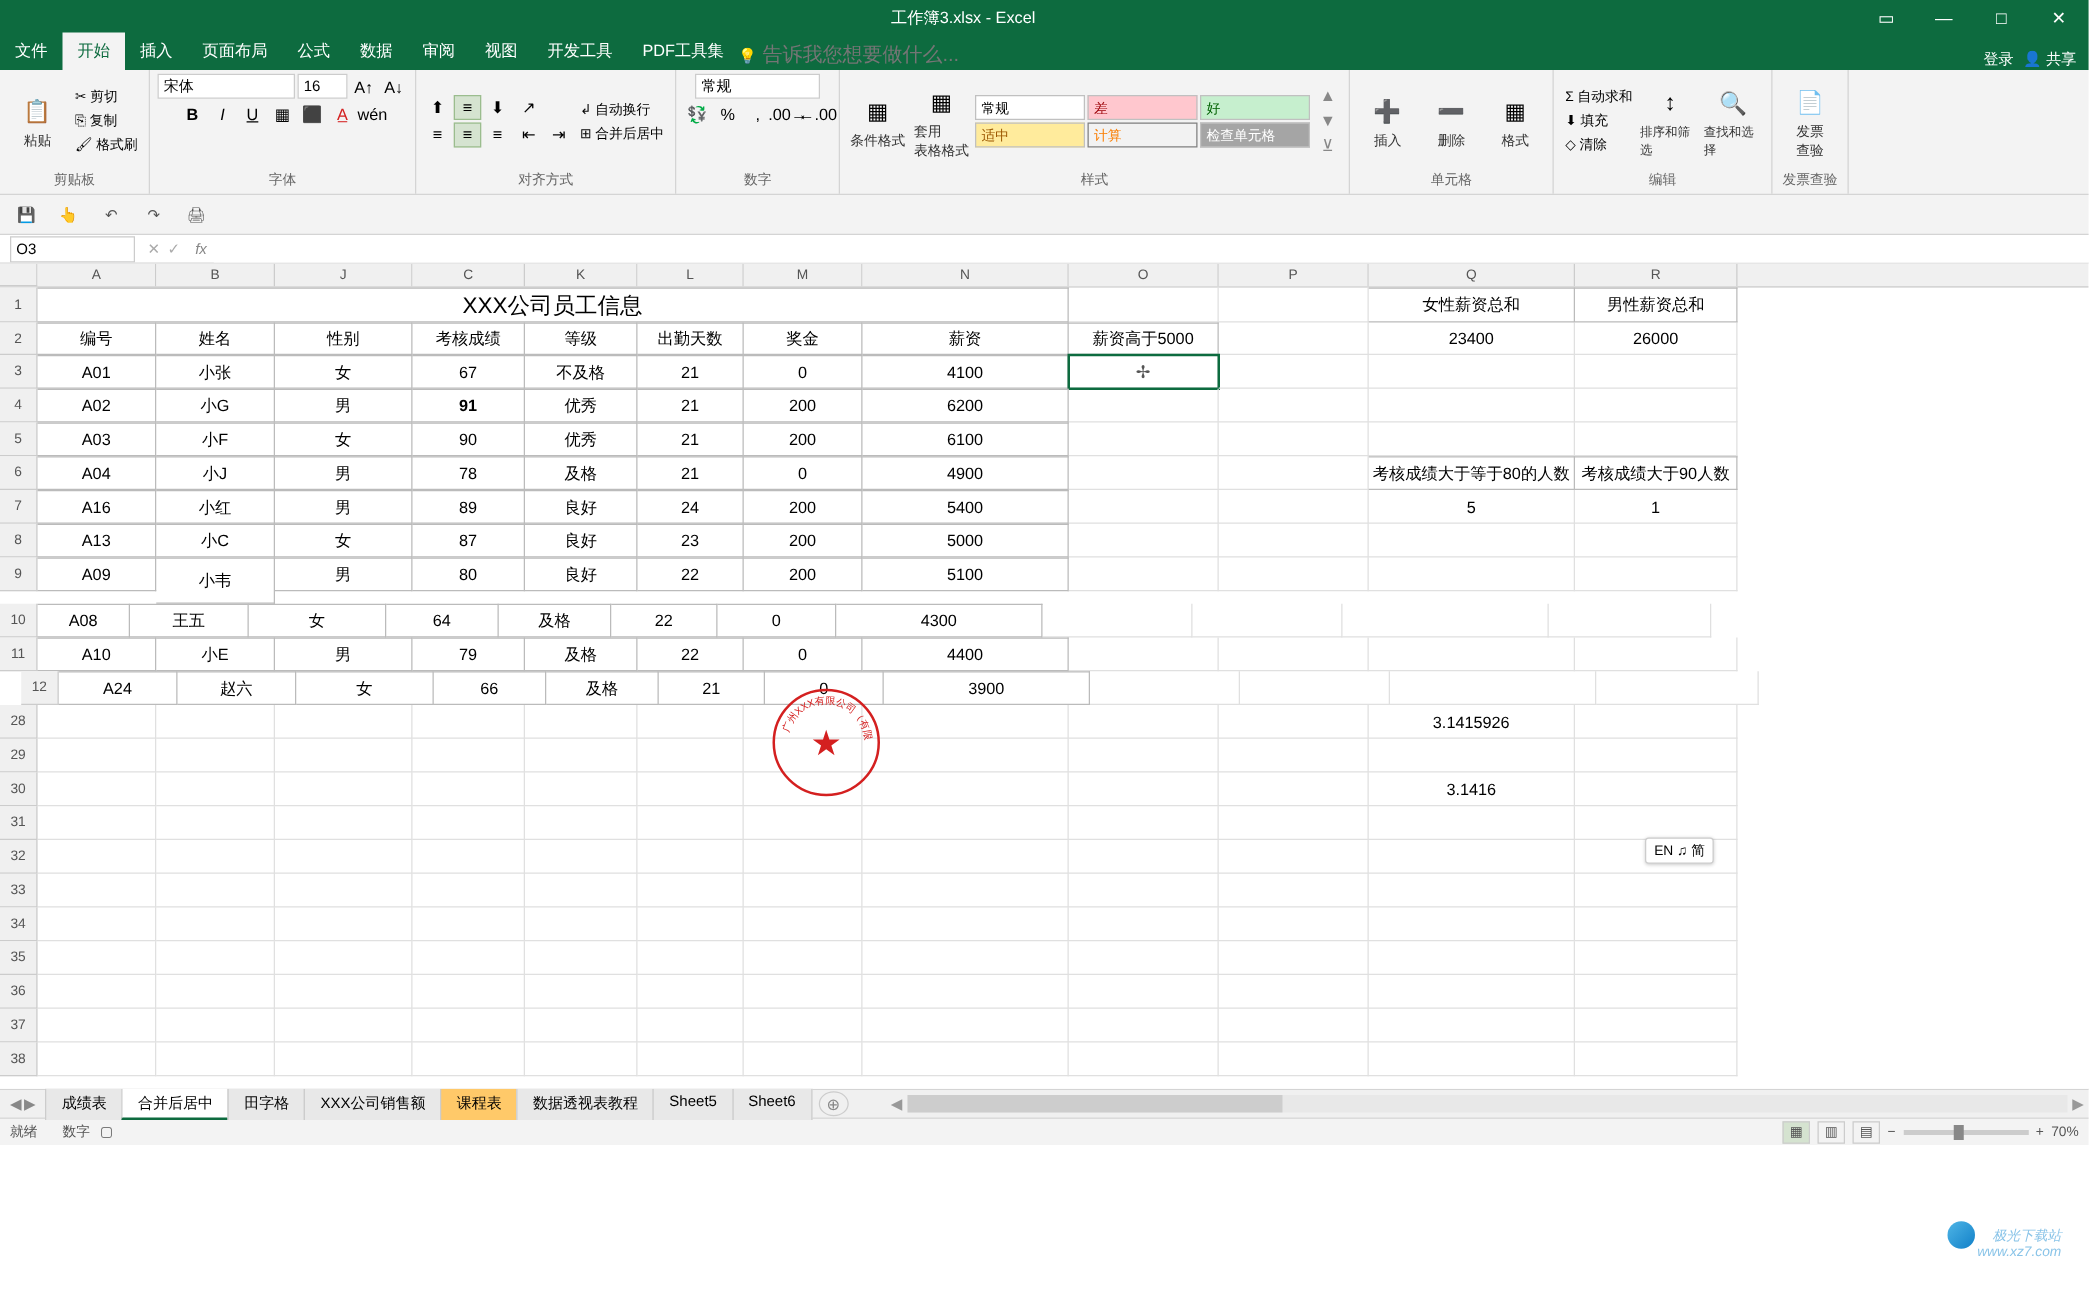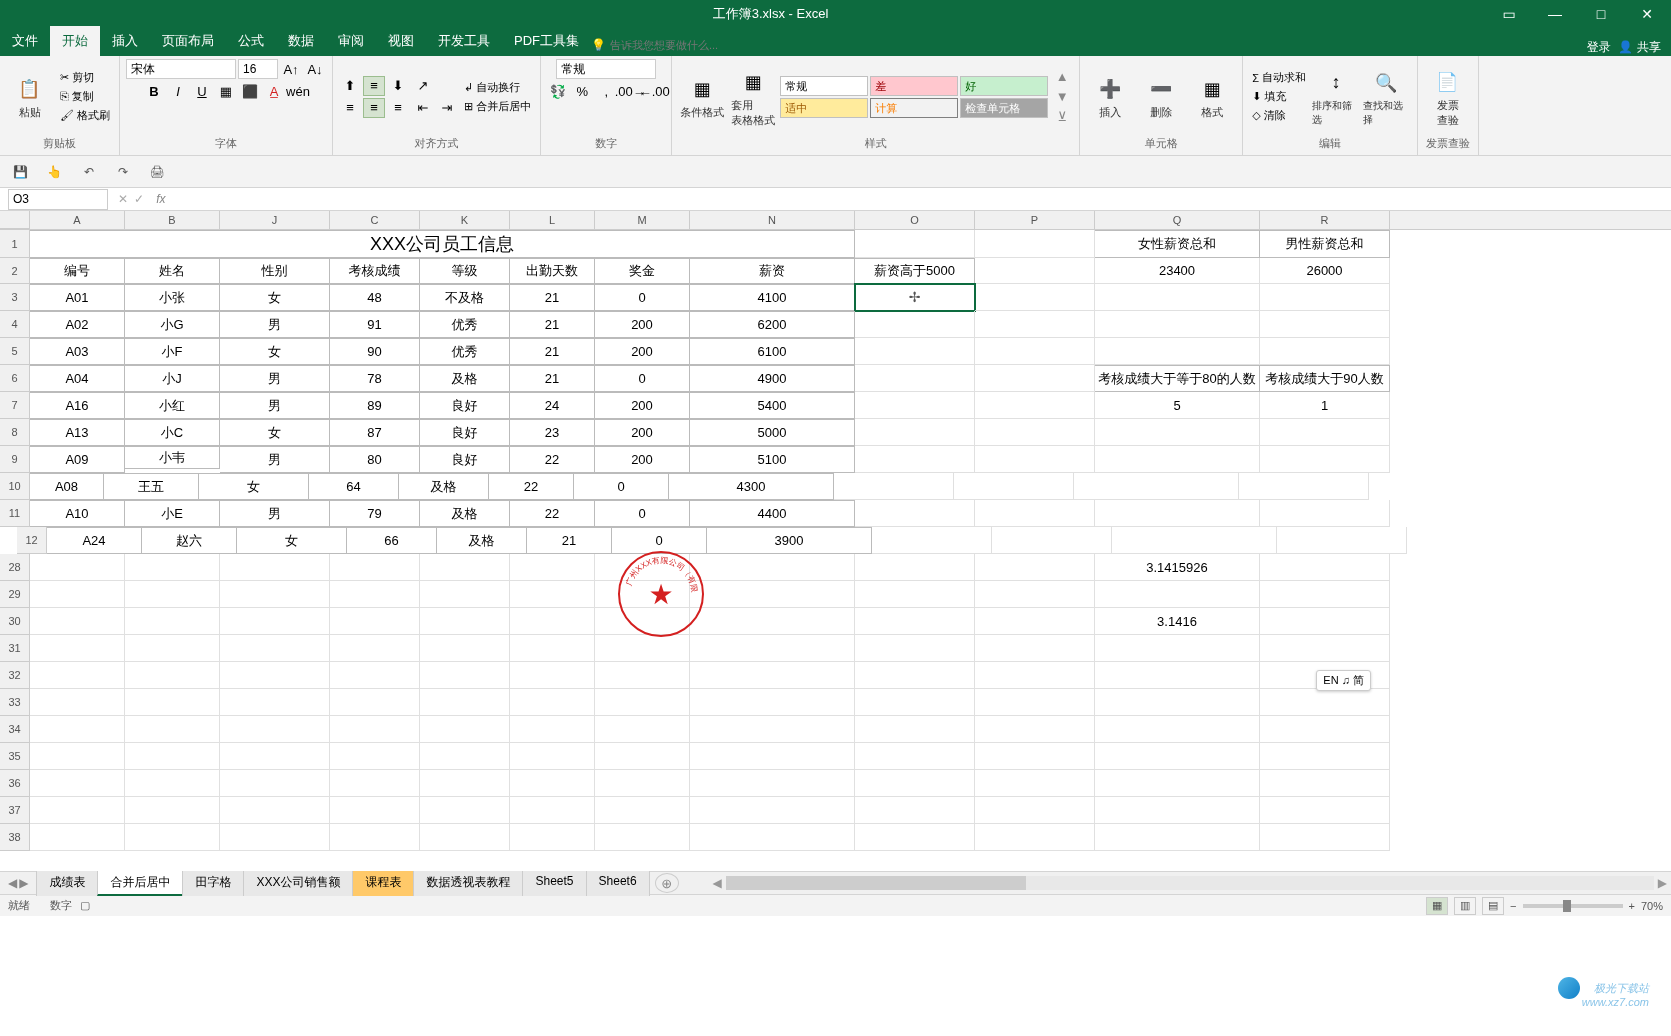--- a/index.html
+++ b/index.html
@@ -6,21 +6,21 @@
 body{background:#fff;width:1671px;height:1036px;overflow:hidden;font-size:12px;}
 .titlebar{height:28px;background:#0d6b3f;display:flex;align-items:center;color:#fff;}
 .titlebar-left{width:50px;}
 .titlebar-center{flex:1;text-align:center;font-size:13px;}
 .titlebar-right{display:flex;align-items:center;gap:10px;padding-right:6px;}
 .winbtn{width:36px;height:24px;display:flex;align-items:center;justify-content:center;cursor:pointer;font-size:14px;}
 .menubar{height:28px;background:#0d6b3f;display:flex;align-items:flex-end;color:#fff;}
 .tab{padding:6px 12px;color:#fff;font-size:13px;cursor:pointer;}
 .tab.active{background:#f3f3f3;color:#0d6b3f;}
 .menuspacer{flex:1;}
-.tellme{height:22px;background:transparent;border:none;color:#7dd3fc;font-size:11px;width:200px;}
+.tellme{height:22px;background:transparent;border:none;color:#7dd3fc;font-size:16px;width:200px;}
 .tellme-wrap{display:flex;align-items:center;gap:4px;color:#bbb;}
 .login-share{display:flex;gap:8px;padding-right:10px;align-items:center;font-size:12px;}
 .ribbon{height:100px;background:#f3f3f3;border-bottom:1px solid #d4d4d4;display:flex;}
 .ribbon-group{border-right:1px solid #d4d4d4;display:flex;flex-direction:column;padding:3px 6px 2px;}
 .ribbon-body{flex:1;display:flex;align-items:center;gap:3px;}
 .ribbon-label{text-align:center;font-size:11px;color:#666;padding:2px 0;}
 .bigbtn{display:flex;flex-direction:column;align-items:center;justify-content:center;width:48px;cursor:pointer;}
 .bigbtn .icon{width:32px;height:32px;display:flex;align-items:center;justify-content:center;font-size:18px;}
 .bigbtn .lbl{font-size:11px;color:#333;}
 .smbtn{display:flex;align-items:center;gap:3px;cursor:pointer;font-size:11px;padding:1px 3px;}
@@ -365,38 +365,38 @@
         <div class="cell hdr" style="width: 120px; height: 26px;">薪资高于5000</div>
         <div class="cell " style="width: 120px; height: 26px;"></div>
         <div class="cell " style="width: 165px; height: 26px;">23400</div>
         <div class="cell " style="width: 130px; height: 26px;">26000</div>
       </div>
       <div class="rowwrap">
         <div class="rh" style="height: 27px;">3</div>
         <div class="cell hdr" style="width: 95px; height: 27px;">A01</div>
         <div class="cell hdr" style="width: 95px; height: 27px;">小张</div>
         <div class="cell hdr" style="width: 110px; height: 27px;">女</div>
-        <div class="cell hdr" style="width: 90px; height: 27px;">48</div>
+        <div class="cell hdr" style="width: 90px; height: 27px;">67</div>
         <div class="cell hdr" style="width: 90px; height: 27px;">不及格</div>
         <div class="cell hdr" style="width: 85px; height: 27px;">21</div>
         <div class="cell hdr" style="width: 95px; height: 27px;">0</div>
         <div class="cell hdr" style="width: 165px; height: 27px;">4100</div>
         <div class="cell active-cell" style="width: 120px; height: 27px;">
           <span style="font-size:14px;color:#555">✢</span>
         </div>
         <div class="cell " style="width: 120px; height: 27px;"></div>
         <div class="cell " style="width: 165px; height: 27px;"></div>
         <div class="cell " style="width: 130px; height: 27px;"></div>
       </div>
       <div class="rowwrap">
         <div class="rh" style="height: 27px;">4</div>
         <div class="cell hdr" style="width: 95px; height: 27px;">A02</div>
         <div class="cell hdr" style="width: 95px; height: 27px;">小G</div>
         <div class="cell hdr" style="width: 110px; height: 27px;">男</div>
-        <div class="cell hdr" style="width: 90px; height: 27px;">91</div>
+        <div class="cell hdr" style="width: 90px; height: 27px; font-weight: bold;">91</div>
         <div class="cell hdr" style="width: 90px; height: 27px;">优秀</div>
         <div class="cell hdr" style="width: 85px; height: 27px;">21</div>
         <div class="cell hdr" style="width: 95px; height: 27px;">200</div>
         <div class="cell hdr" style="width: 165px; height: 27px;">6200</div>
         <div class="cell " style="width: 120px; height: 27px;"></div>
         <div class="cell " style="width: 120px; height: 27px;"></div>
         <div class="cell " style="width: 165px; height: 27px;"></div>
         <div class="cell " style="width: 130px; height: 27px;"></div>
       </div>
       <div class="rowwrap">
@@ -455,21 +455,21 @@
         <div class="cell hdr" style="width: 95px; height: 27px;">200</div>
         <div class="cell hdr" style="width: 165px; height: 27px;">5000</div>
         <div class="cell " style="width: 120px; height: 27px;"></div>
         <div class="cell " style="width: 120px; height: 27px;"></div>
         <div class="cell " style="width: 165px; height: 27px;"></div>
         <div class="cell " style="width: 130px; height: 27px;"></div>
       </div>
       <div class="rowwrap">
         <div class="rh" style="height: 27px;">9</div>
         <div class="cell hdr" style="width: 95px; height: 27px;">A09</div>
-        <div class="cell hdr" style="width: 95px; height: 23px;">小韦</div>
+        <div class="cell hdr" style="width: 95px; height: 37px;">小韦</div>
         <div class="cell hdr" style="width: 110px; height: 27px;">男</div>
         <div class="cell hdr" style="width: 90px; height: 27px;">80</div>
         <div class="cell hdr" style="width: 90px; height: 27px;">良好</div>
         <div class="cell hdr" style="width: 85px; height: 27px;">22</div>
         <div class="cell hdr" style="width: 95px; height: 27px;">200</div>
         <div class="cell hdr" style="width: 165px; height: 27px;">5100</div>
         <div class="cell " style="width: 120px; height: 27px;"></div>
         <div class="cell " style="width: 120px; height: 27px;"></div>
         <div class="cell " style="width: 165px; height: 27px;"></div>
         <div class="cell " style="width: 130px; height: 27px;"></div>

